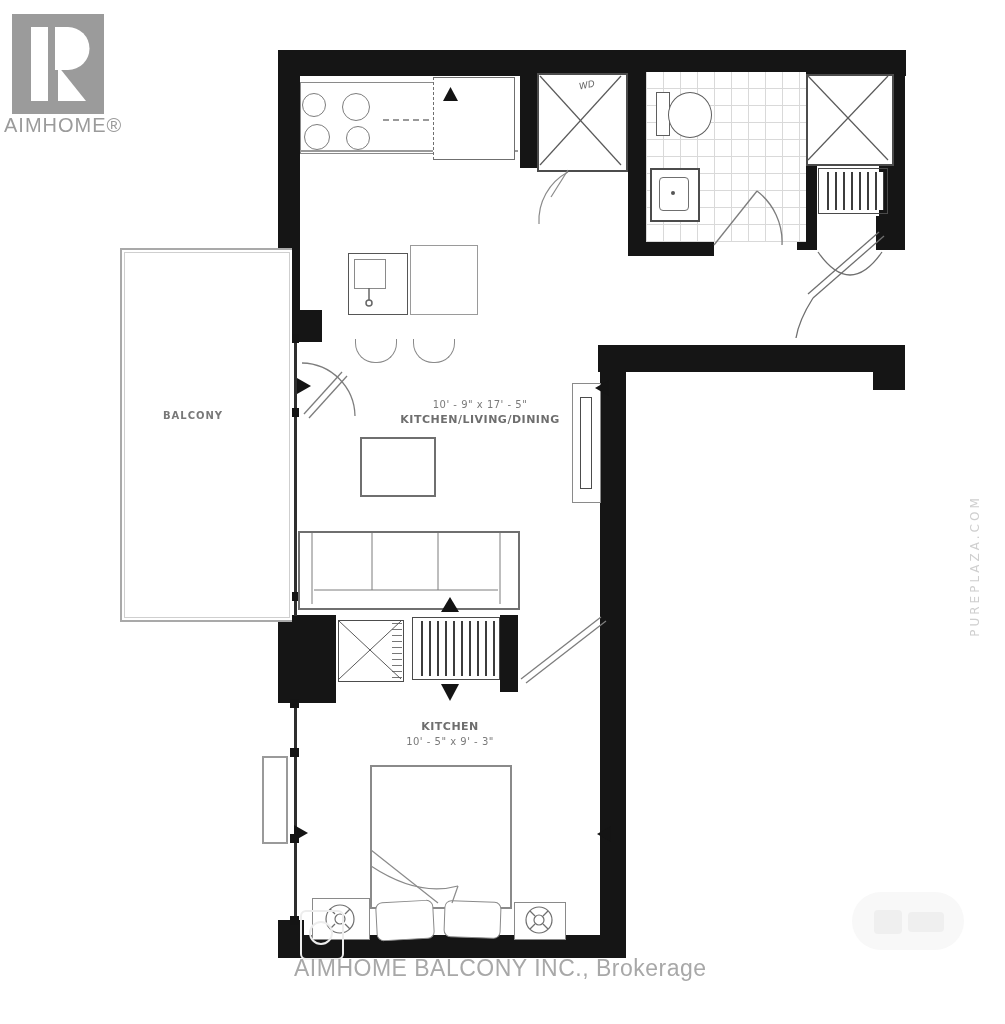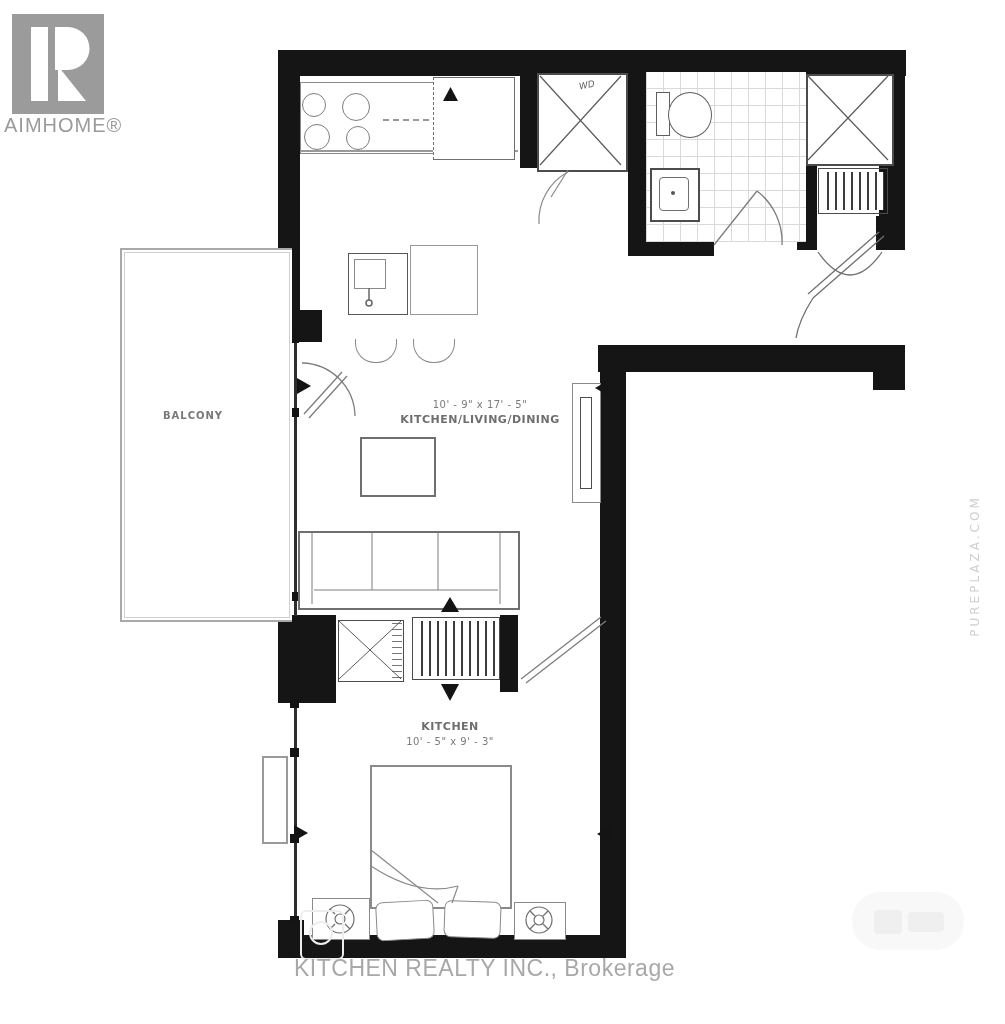--- a/index.html
+++ b/index.html
@@ -229,16 +229,16 @@
   </svg>
 
   <div class="wm-badge">
     <div class="blob" style="left:22px;top:18px;width:28px;height:24px;"></div>
     <div class="blob" style="left:56px;top:20px;width:36px;height:20px;"></div>
   </div>
   <div class="wm-cam">
       <div class="lens"></div>
     </div>
 
-  <div class="footer-text">KITCHEN REALTY INC., Brokerage</div>
+  <div class="footer-text">AIMHOME BALCONY INC., Brokerage</div>
   <div class="wm-side">PUREPLAZA.COM</div>
 
 </div>
 
 </body></html>

